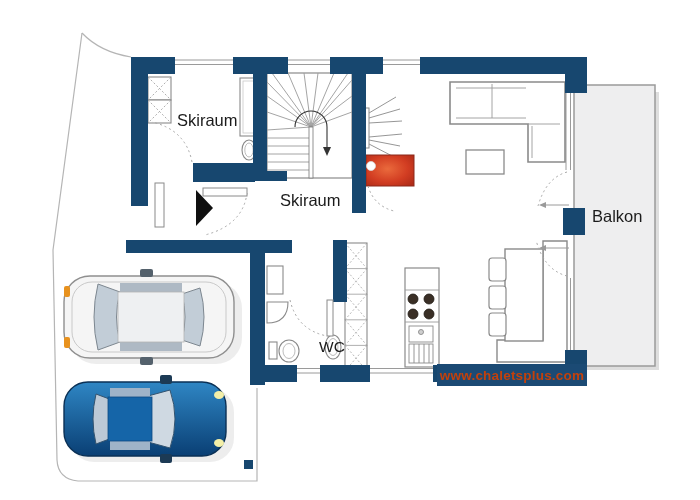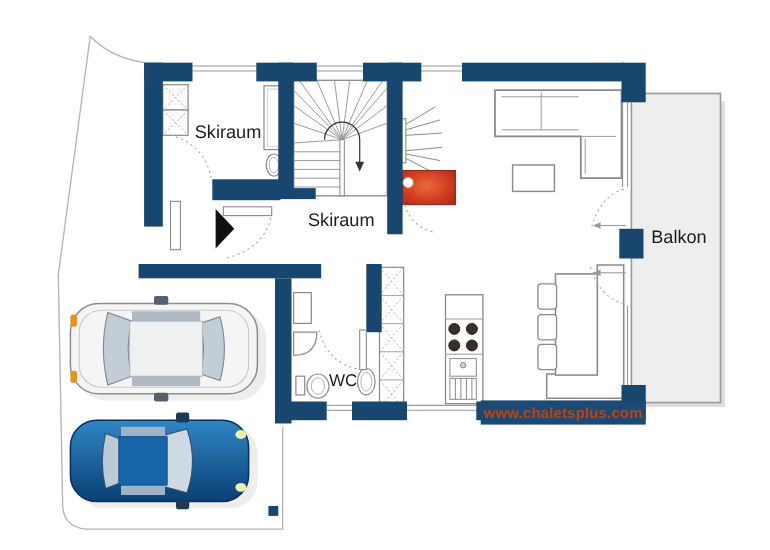--- a/index.html
+++ b/index.html
@@ -5,21 +5,21 @@
   html,body{margin:0;padding:0;background:#fff;}
   .stage{
     position:relative;width:700px;height:500px;background:#ffffff;overflow:hidden;
     font-family:"Liberation Sans",sans-serif;
   }
   .stage svg{position:absolute;left:0;top:0;}
   .lbl{
     position:absolute;font-size:16.5px;color:#1b1b1b;white-space:nowrap;
     font-family:"Liberation Sans",sans-serif;
   }
-  .lbl-wc{font-size:15.5px;}
+  .lbl-wc{font-size:15.5px;padding-left:20px;}
   .watermark{
     position:absolute;left:437px;top:366px;width:150px;height:20px;
     text-align:center;color:#c2410c;font-size:13.5px;font-weight:bold;
     letter-spacing:0.2px;line-height:20px;
   }
 </style>
 </head>
 <body>
 
 <div class="stage">

